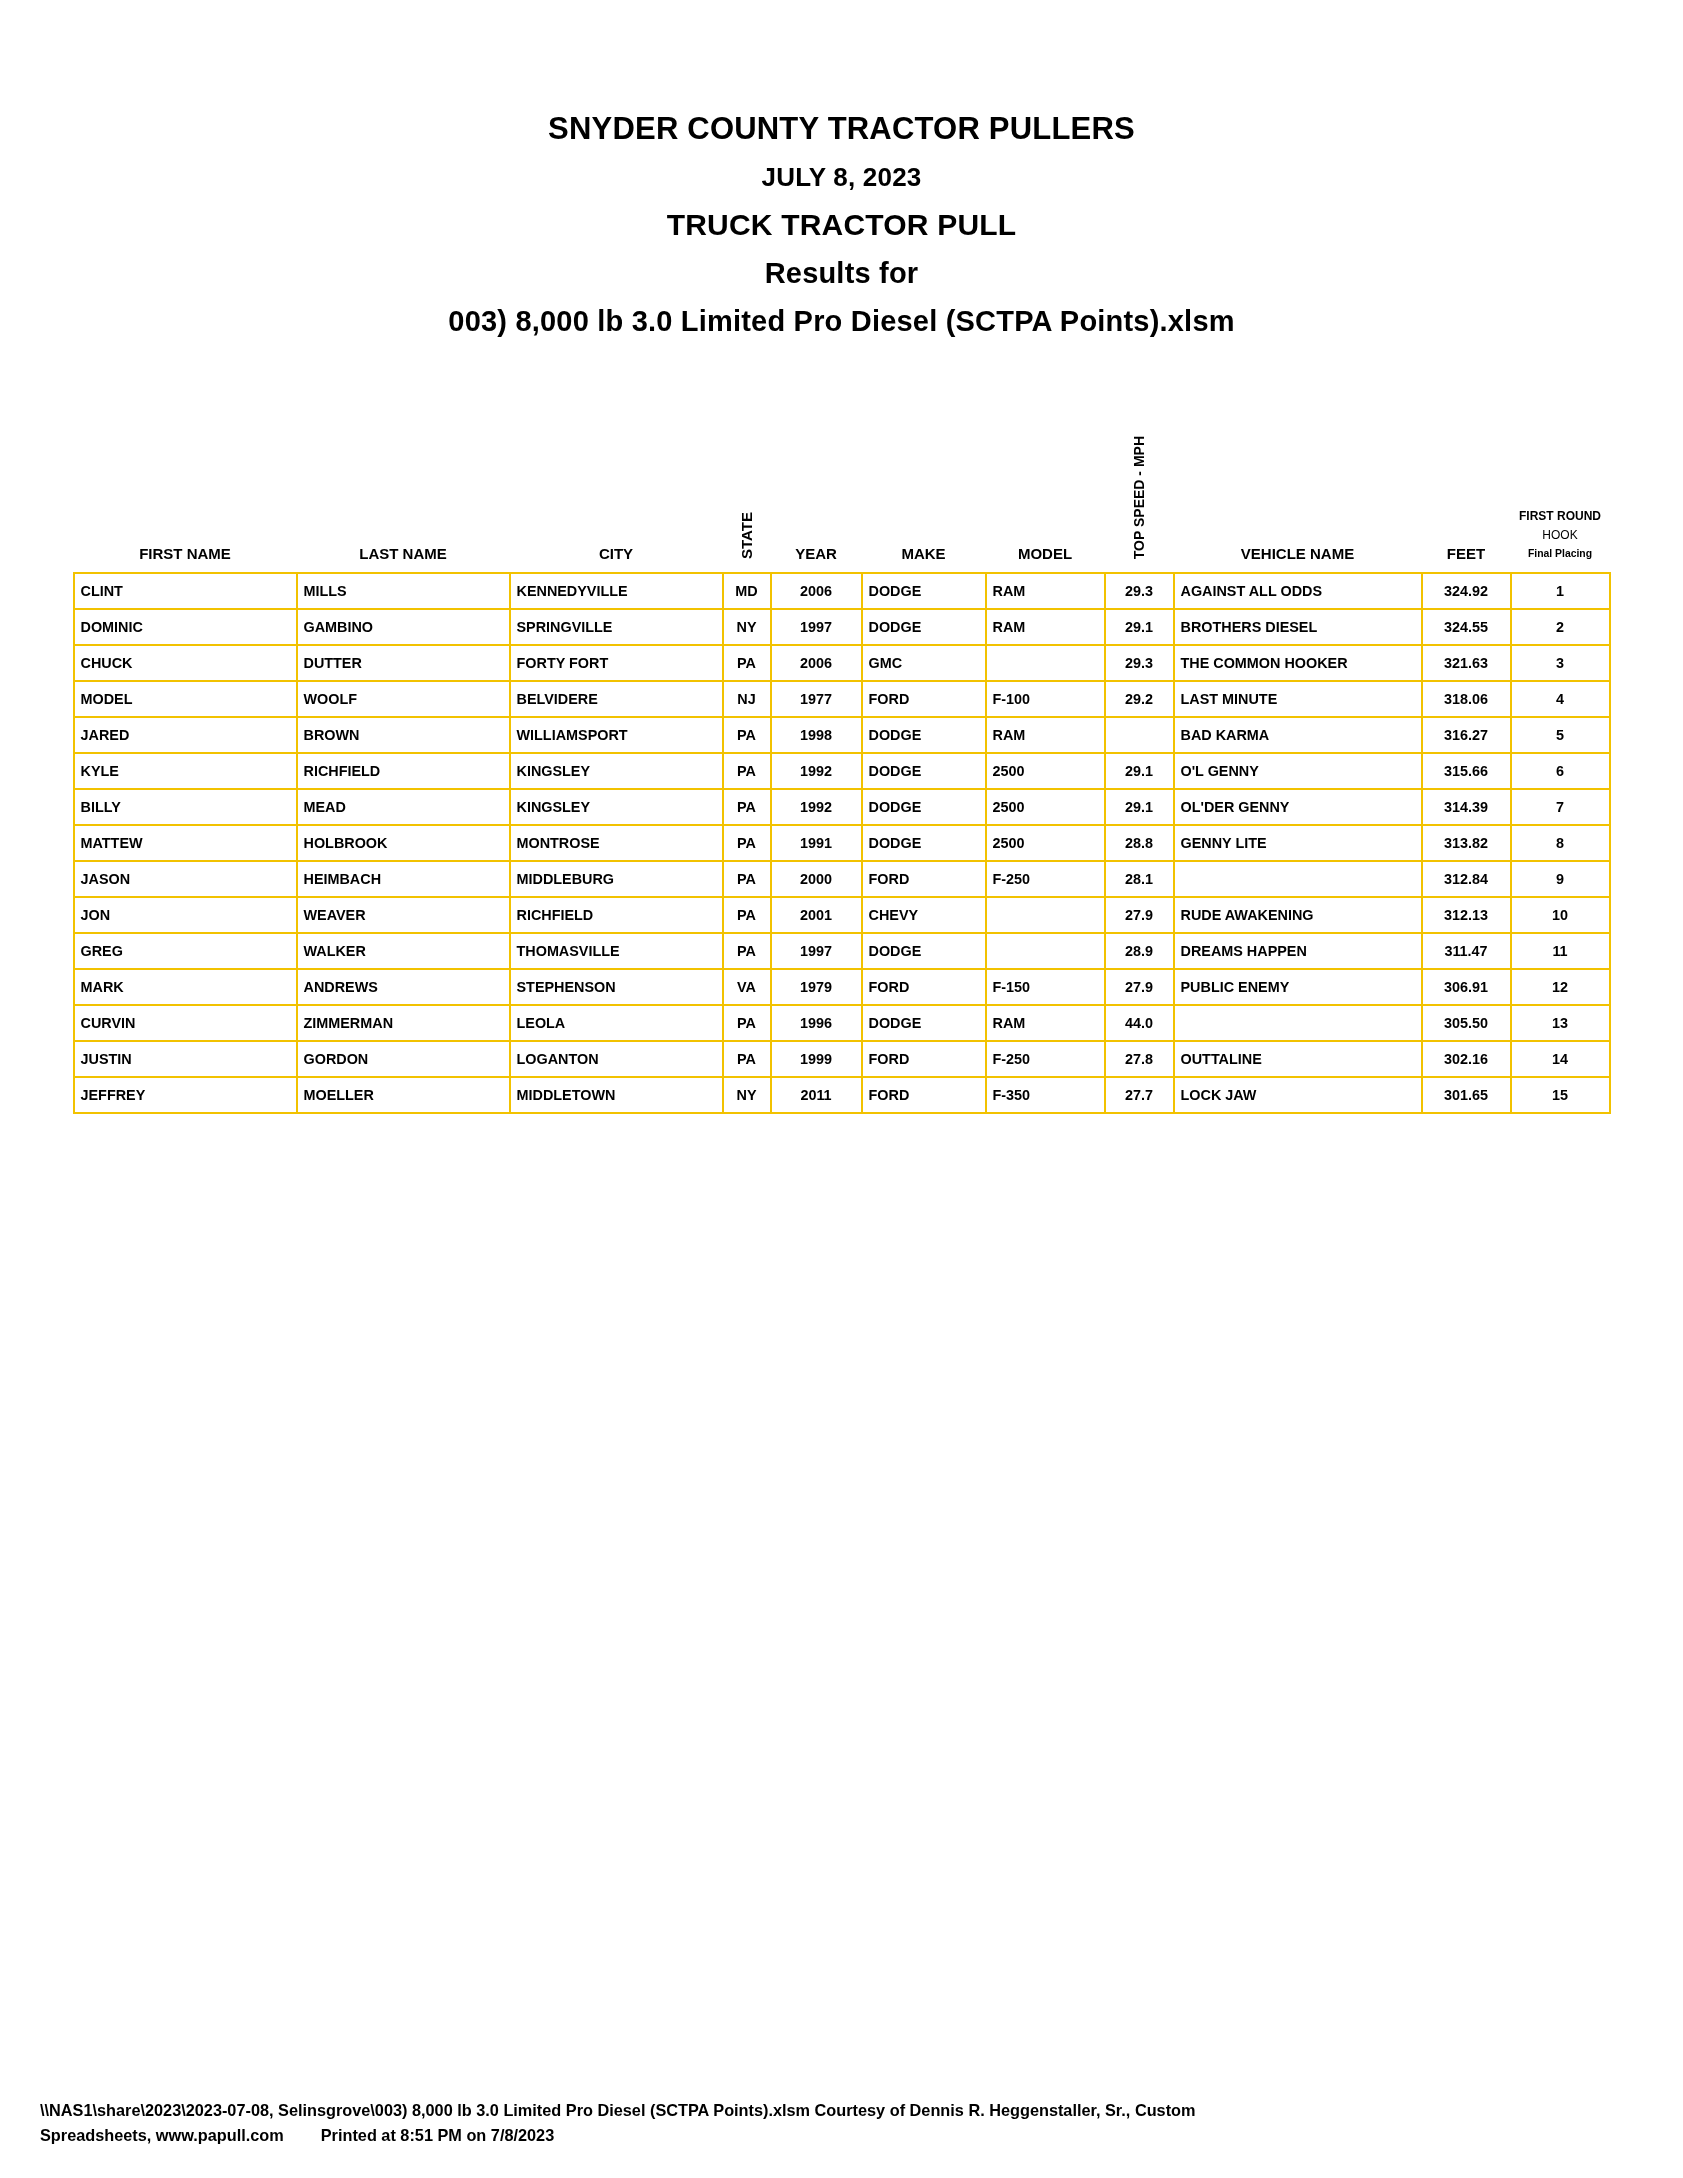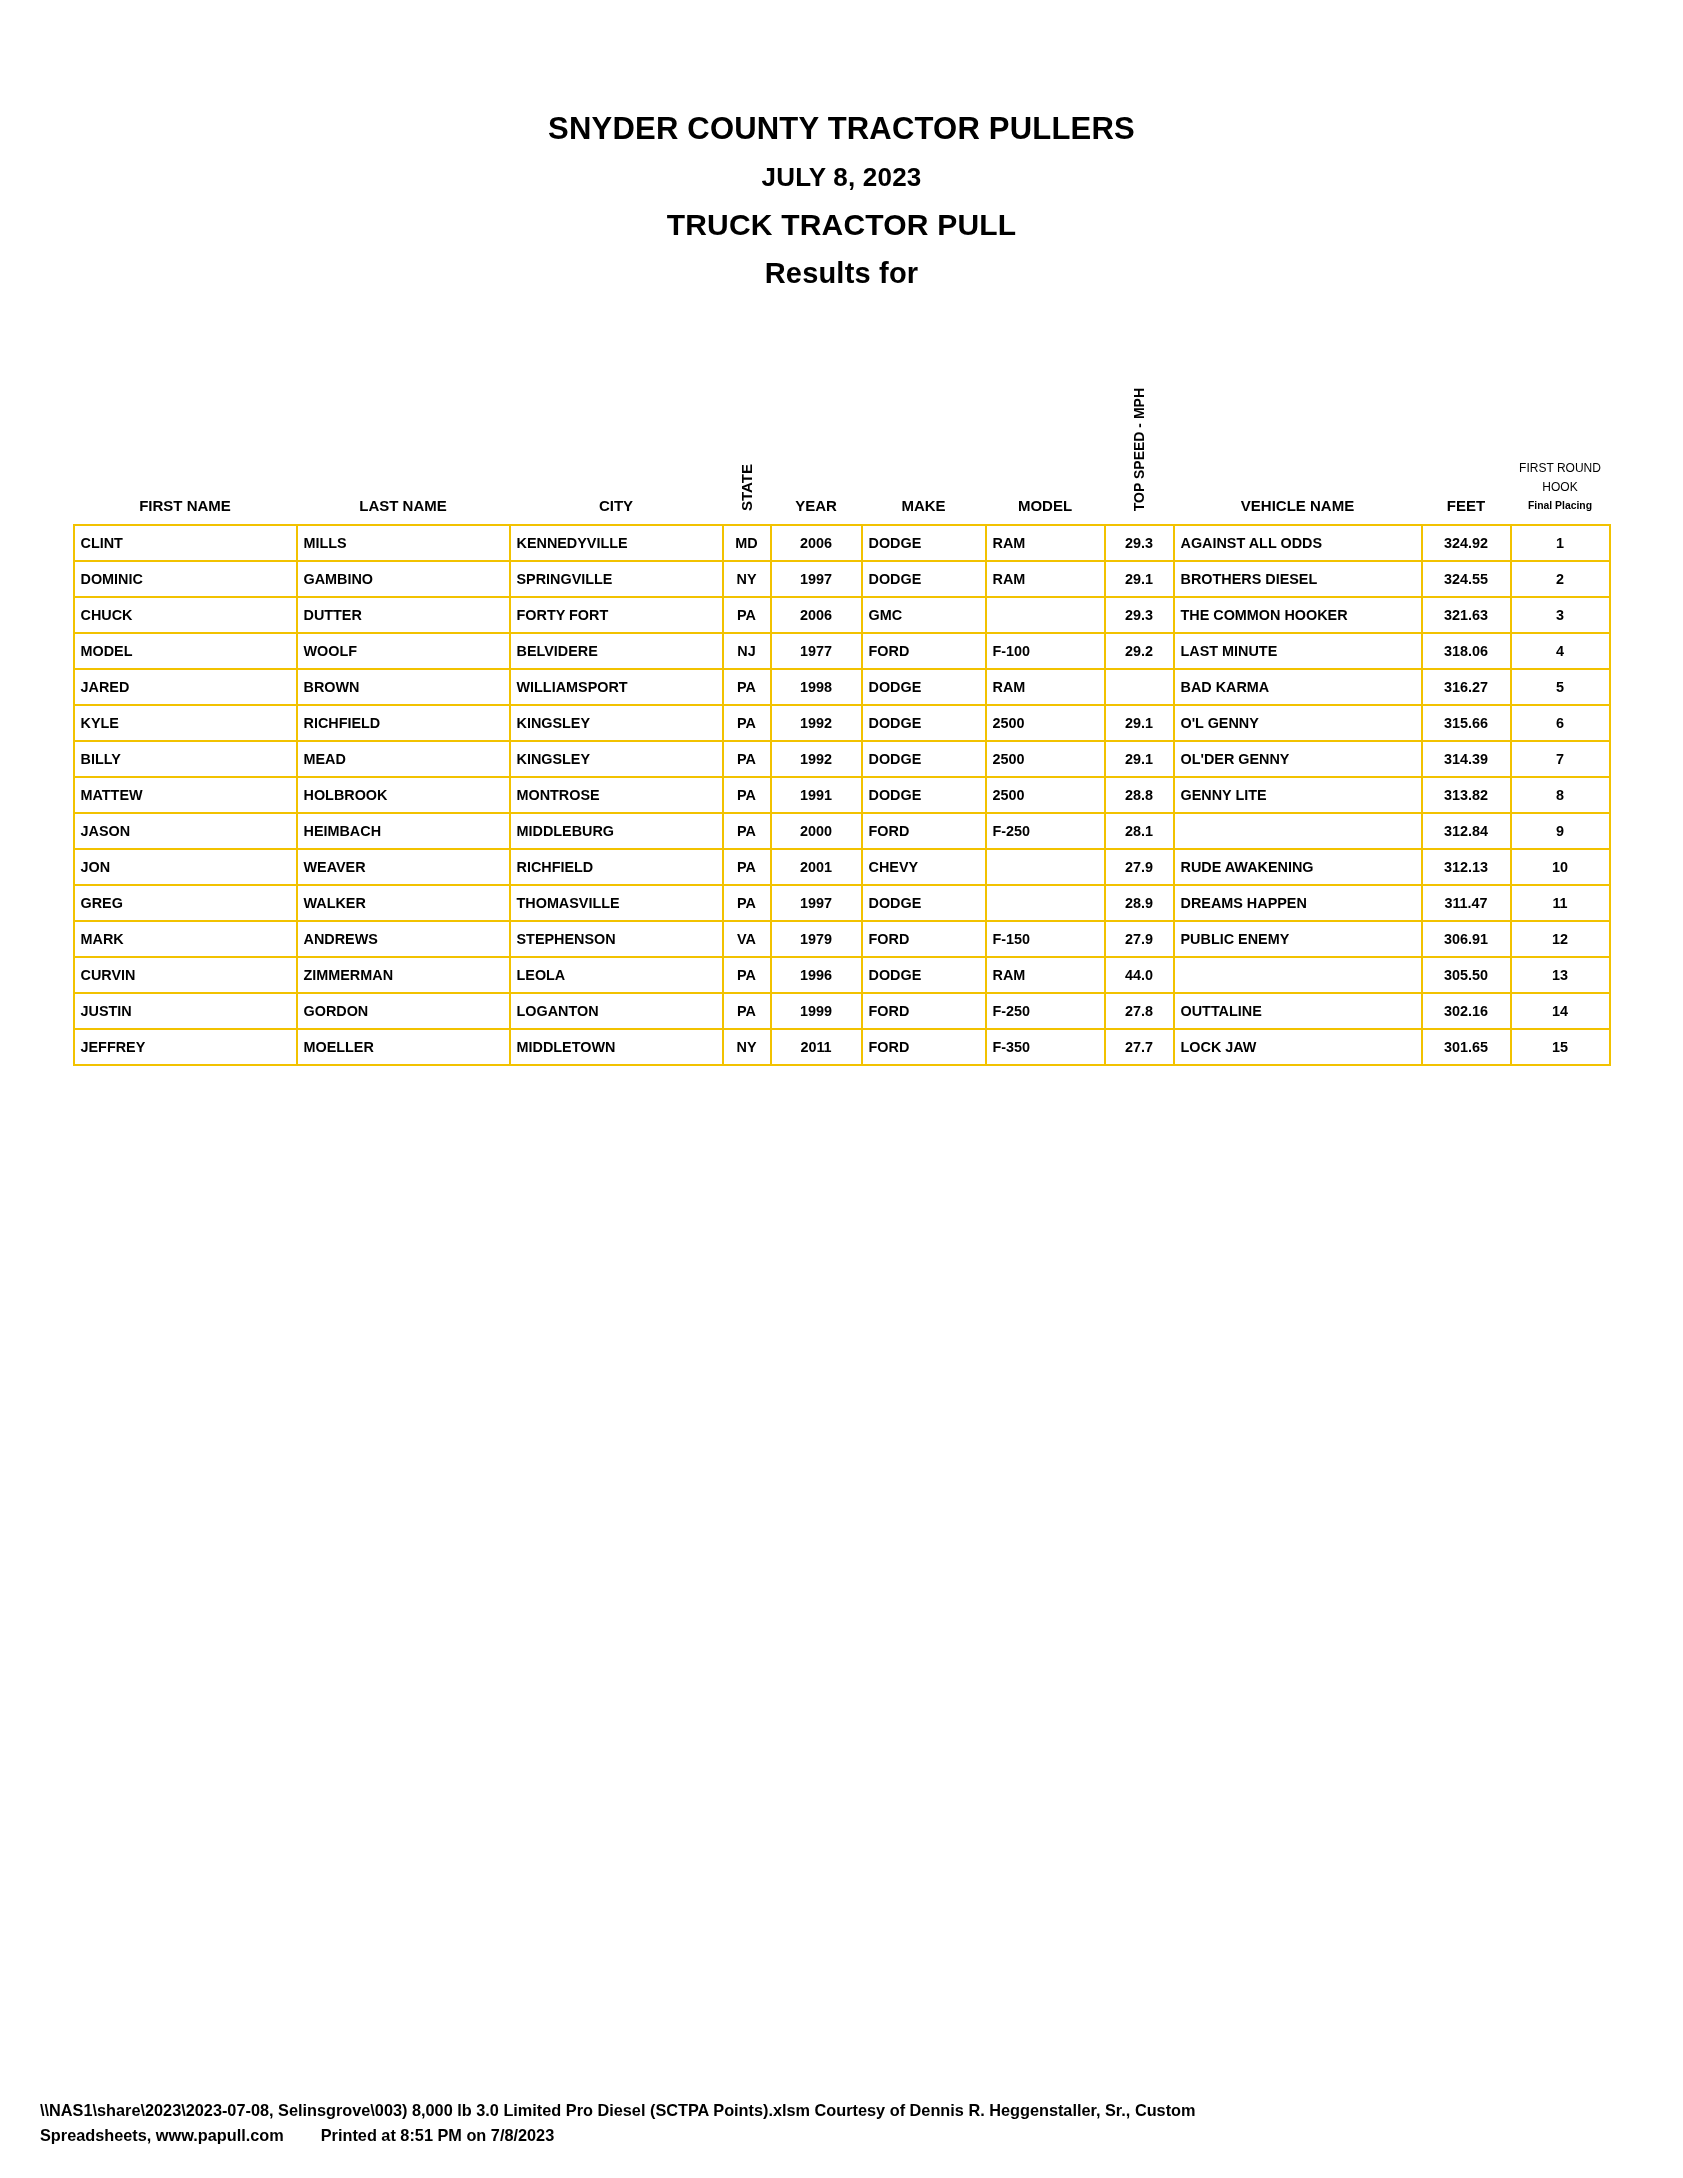--- a/index.html
+++ b/index.html
@@ -95,21 +95,21 @@
     font-weight: bold;
     white-space: nowrap;
     line-height: 1.15;
     display: inline-block;
     text-align: center;
   }
   .th-stack {
     display: block;
     line-height: 1.25;
   }
-  .th-stack .l1 { font-size: 12px; font-weight: normal; }
+  .th-stack .l1 { font-size: 12px; font-weight: bold; }
   .th-stack .l2 { font-size: 12px; font-weight: normal; }
   .th-stack .l3 { font-size: 10.4px; font-weight: bold; text-align: right; }
 
   td.c-left { text-align: left; padding-left: 10px; }
   td.c-center { text-align: center; }
 
   .footer {
     position: absolute;
     left: 40px;
     right: 40px;
@@ -123,20 +123,21 @@
 </head>
 <body>
 
 <div class="page">
 
   <div class="titles">
     <div class="t1">SNYDER COUNTY TRACTOR PULLERS</div>
     <div class="t2">JULY 8, 2023</div>
     <div class="t3">TRUCK TRACTOR PULL</div>
     <div class="t4">Results for</div>
+    <div class="t5">003) 8,000 lb 3.0 Limited Pro Diesel (SCTPA Points).xlsm</div>
   </div>
 
   <div class="table-wrap">
     <table class="results">
       <colgroup>
         <col class="c-first">
           <col class="c-last">
           <col class="c-city">
           <col class="c-state">
         <col class="c-year">

